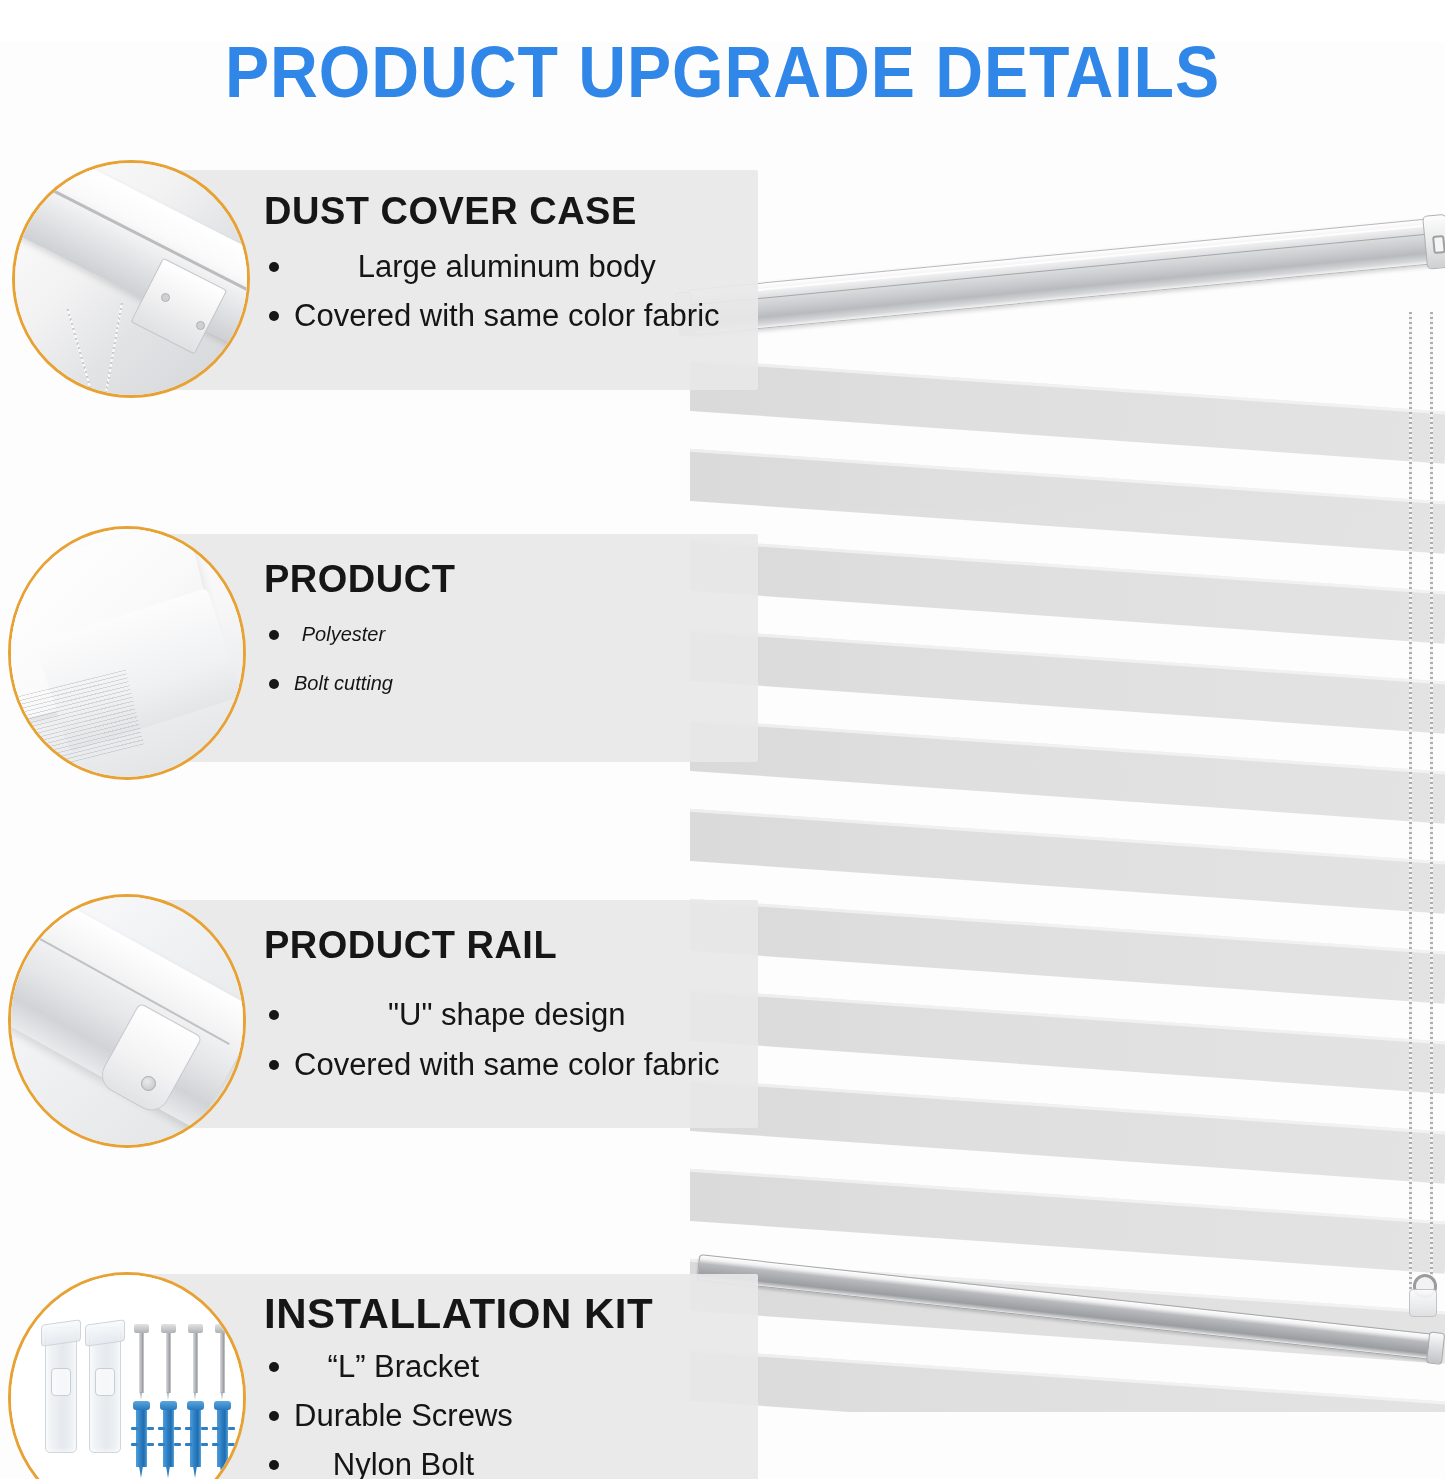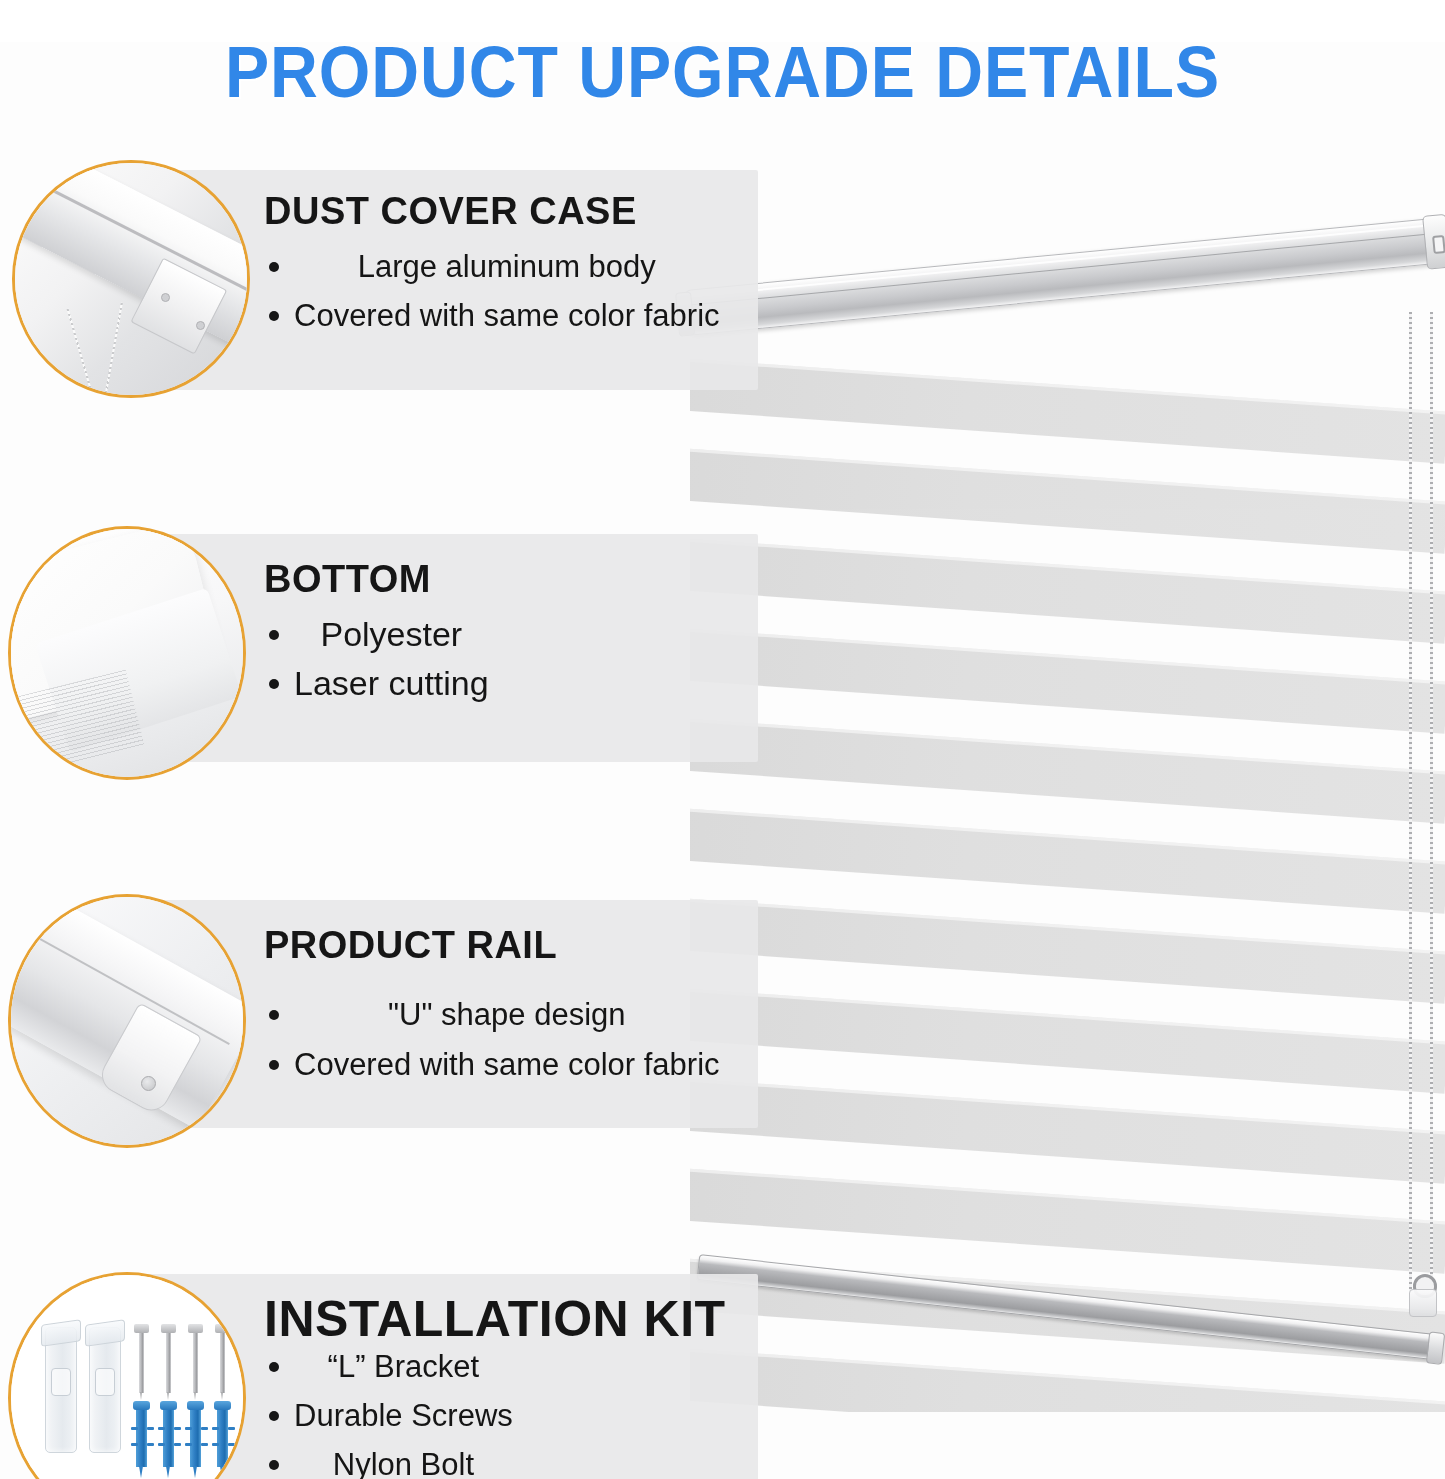--- a/index.html
+++ b/index.html
@@ -432,24 +432,24 @@
       <div class="p1-cap"></div>
       <div class="p1-screw" style="left:63%; top:56%;"></div>
       <div class="p1-screw" style="left:78%; top:68%;"></div>
       <div class="p1-chain"></div>
       <div class="p1-chain2"></div>
     </div>
   </div>
 
   <div class="section">
     <div class="panel" style="left:140px; top:492px; width:618px; height:228px;"></div>
-    <div class="panel-title" style="left:264px; top:516px; font-size:38px;">BOTTOM</div>
-    <ul class="bullets" style="left:264px; top:568px; font-size:34px; line-height:49px;">
+    <div class="panel-title" style="left:264px; top:516px; font-size:38px;">PRODUCT</div>
+    <ul class="bullets" style="left:264px; top:568px; font-size:20px; line-height:49px;font-style:italic;">
       <li>Polyester</li>
-      <li>Laser cutting</li>
+      <li>Bolt cutting</li>
     </ul>
     <div class="photo-circle" style="left:8px; top:484px; width:232px; height:248px;">
       <div class="p2-bg"></div>
       <div class="p2-fold1"></div>
       <div class="p2-fold2"></div>
       <div class="p2-mesh"></div>
     </div>
   </div>
 
   <div class="section">
@@ -463,21 +463,21 @@
       <div class="p3-bg"></div>
       <div class="p3-rail"></div>
       <div class="p3-groove"></div>
       <div class="p3-cap"></div>
       <div class="p3-screw"></div>
     </div>
   </div>
 
   <div class="section">
     <div class="panel" style="left:140px; top:1232px; width:618px; height:216px;"></div>
-    <div class="panel-title" style="left:264px; top:1248px; font-size:50px;">INSTALLATION KIT</div>
+    <div class="panel-title" style="left:264px; top:1248px; font-size:42px;">INSTALLATION KIT</div>
     <ul class="bullets" style="left:264px; top:1300px; font-size:31px; line-height:49px;">
       <li>“L”  Bracket</li>
       <li>Durable Screws</li>
       <li>Nylon Bolt</li>
     </ul>
     <div class="photo-circle" style="left:8px; top:1230px; width:232px; height:246px;">
       <div class="p4-bg"></div>
 
       <div class="bracket" style="left:34px; top:52px;"></div>
       <div class="bracket" style="left:78px; top:52px;"></div>

